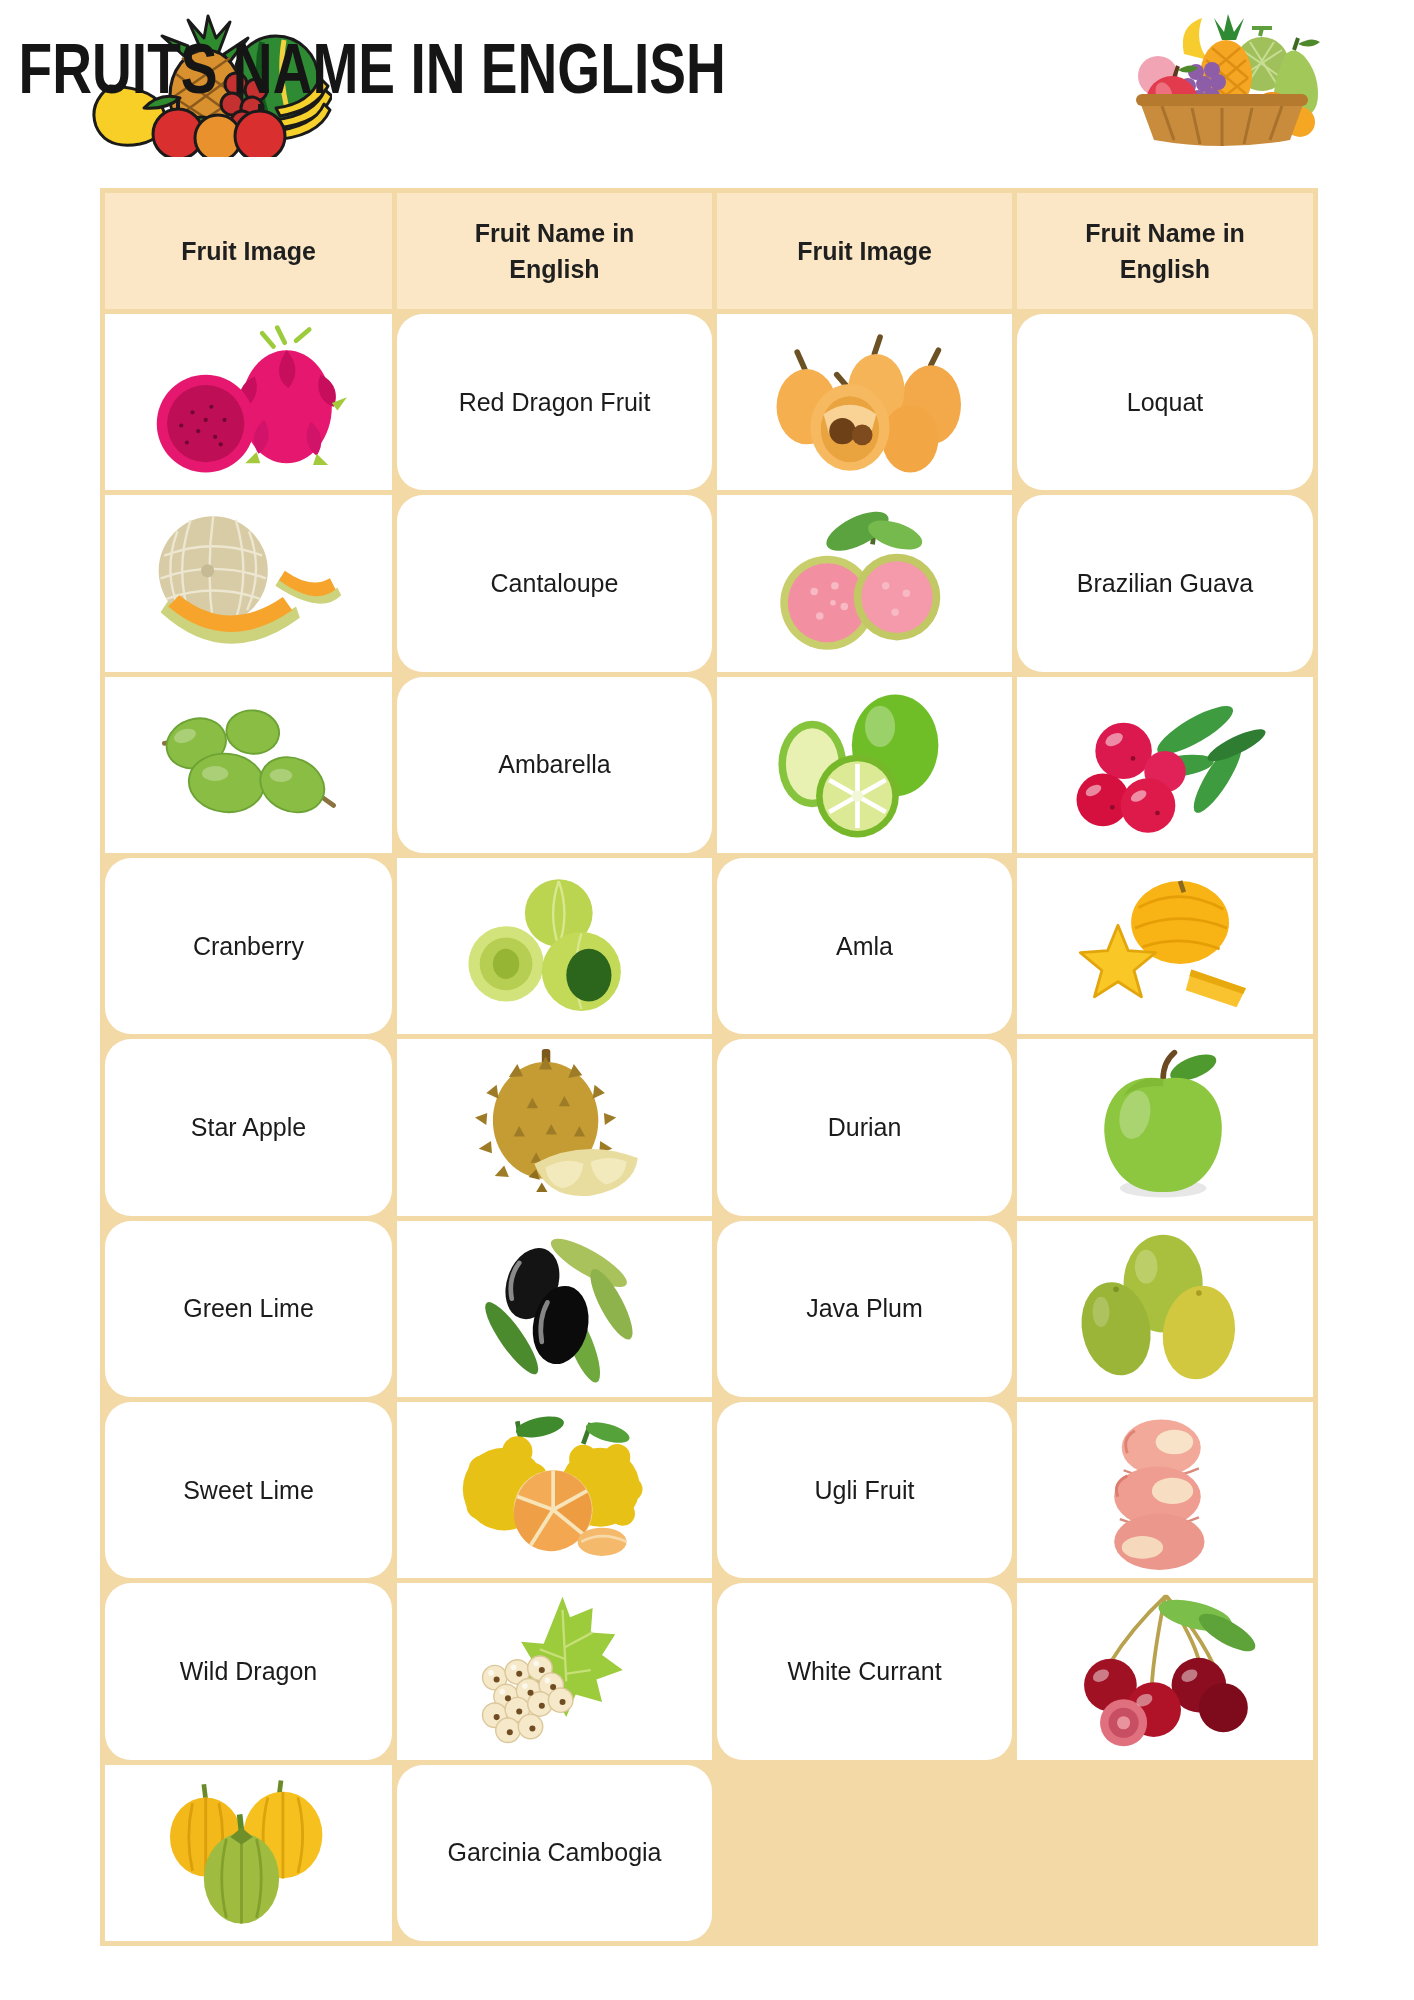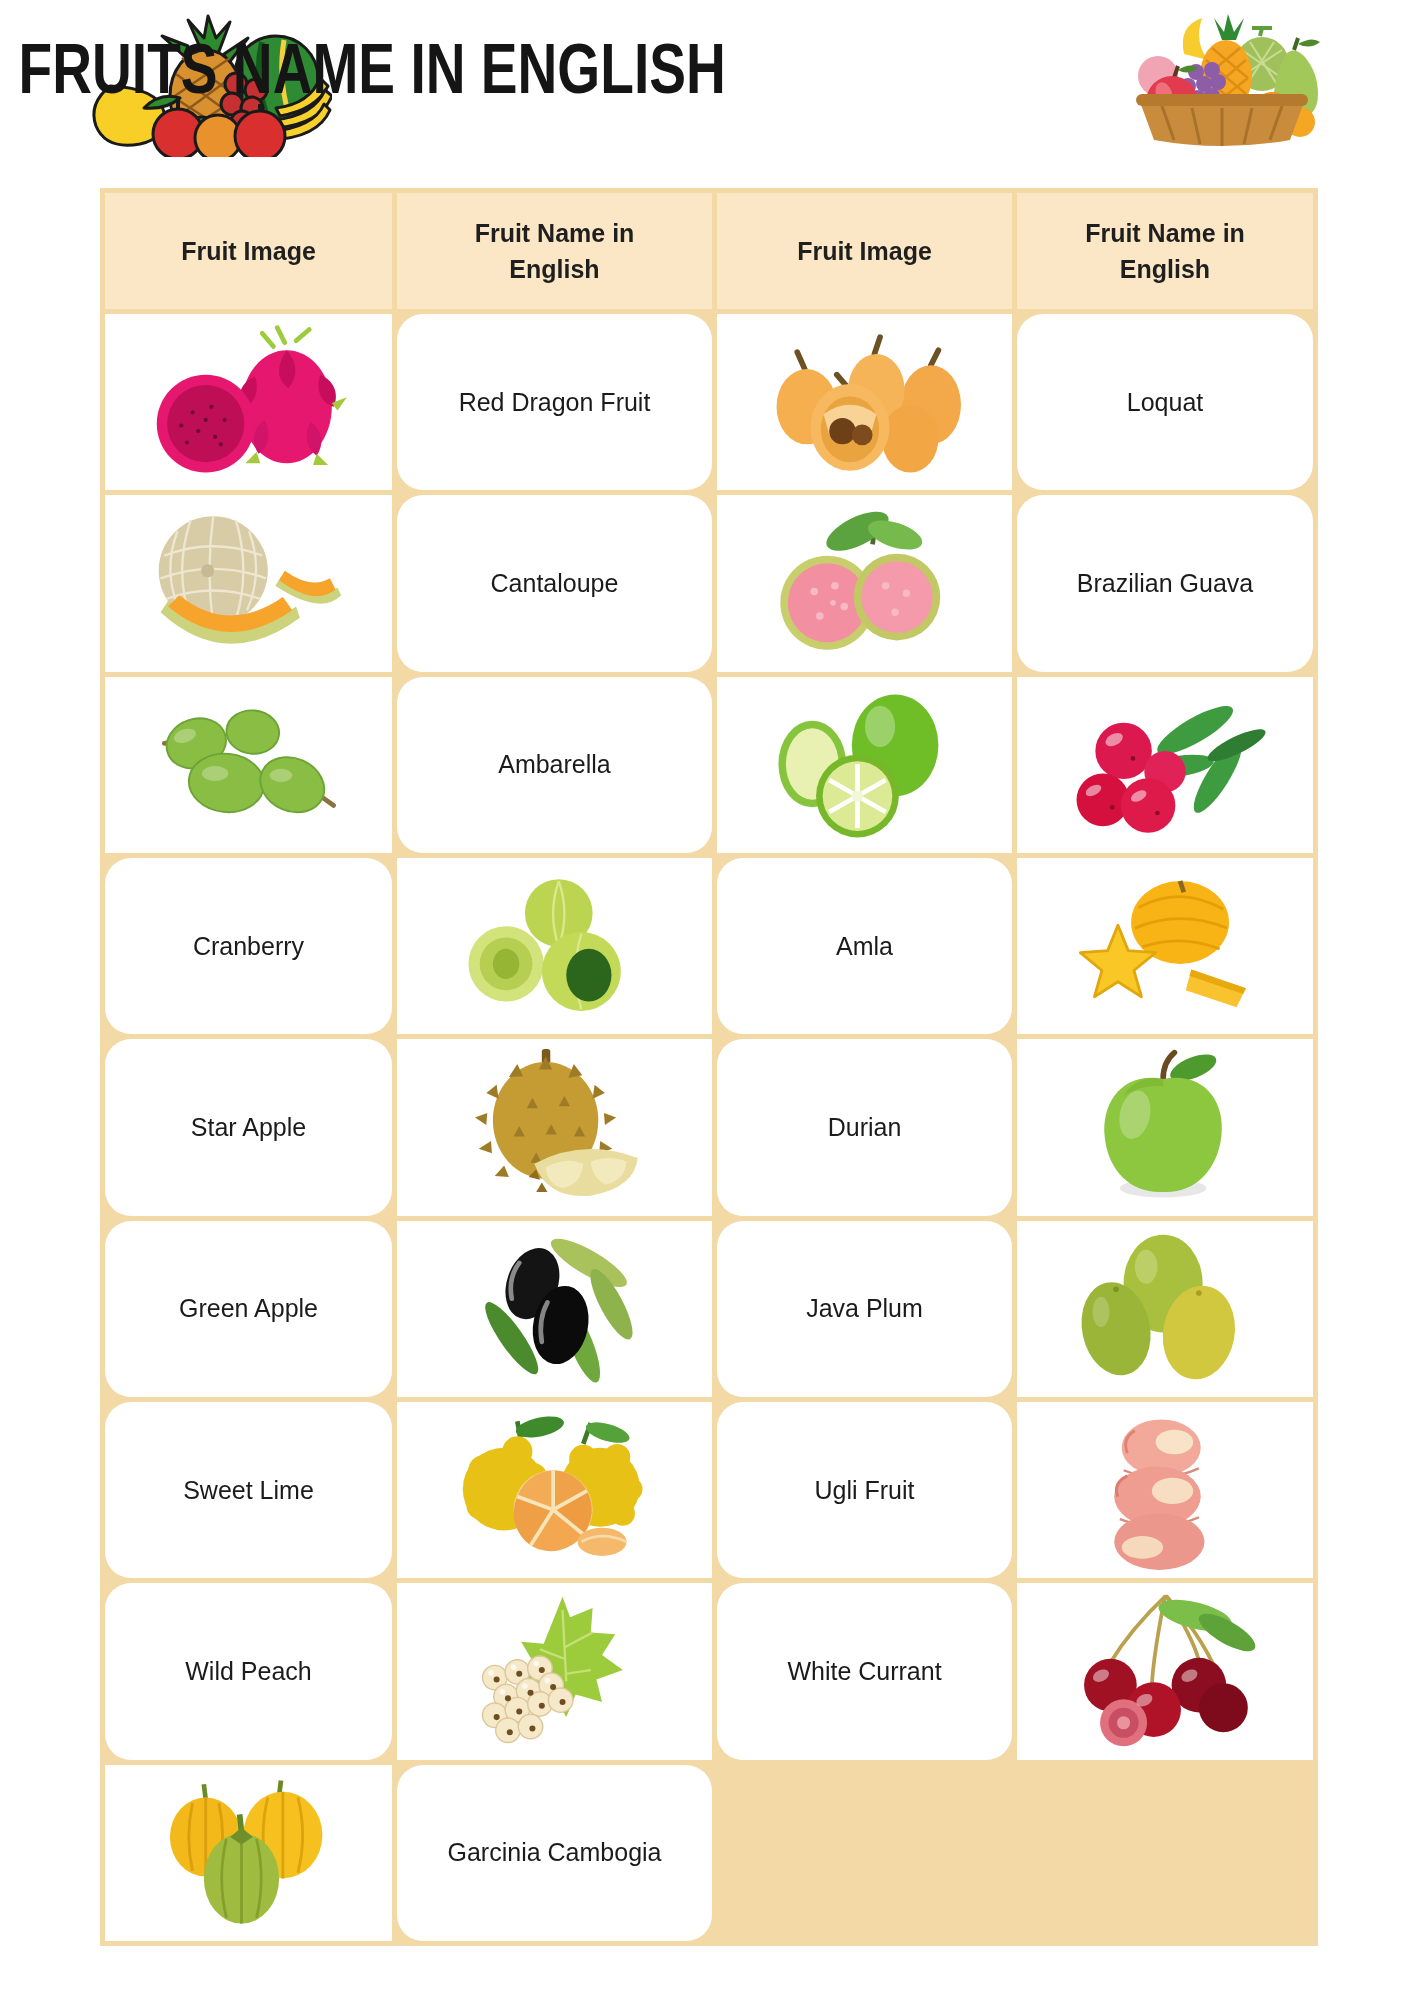--- a/index.html
+++ b/index.html
@@ -609,21 +609,21 @@
     </div>
     <div class="cell namecell">
       <span class="fruit-name">Durian</span>
     </div>
     <div class="cell imgcell">
       <svg class="fruit-img">
         <use href="#sym-green-apple"></use>
       </svg>
     </div>
     <div class="cell namecell">
-      <span class="fruit-name">Green Apple</span>
+      <span class="fruit-name">Green Lime</span>
     </div>
     <div class="cell imgcell">
       <svg class="fruit-img">
         <use href="#sym-java-plum"></use>
       </svg>
     </div>
     <div class="cell namecell">
       <span class="fruit-name">Java Plum</span>
     </div>
     <div class="cell imgcell">
@@ -641,21 +641,21 @@
     </div>
     <div class="cell namecell">
       <span class="fruit-name">Ugli Fruit</span>
     </div>
     <div class="cell imgcell">
       <svg class="fruit-img">
         <use href="#sym-wild-peach"></use>
       </svg>
     </div>
     <div class="cell namecell">
-      <span class="fruit-name">Wild Peach</span>
+      <span class="fruit-name">Wild Dragon</span>
     </div>
     <div class="cell imgcell">
       <svg class="fruit-img">
         <use href="#sym-white-currant"></use>
       </svg>
     </div>
     <div class="cell namecell">
       <span class="fruit-name">White Currant</span>
     </div>
     <div class="cell imgcell">

